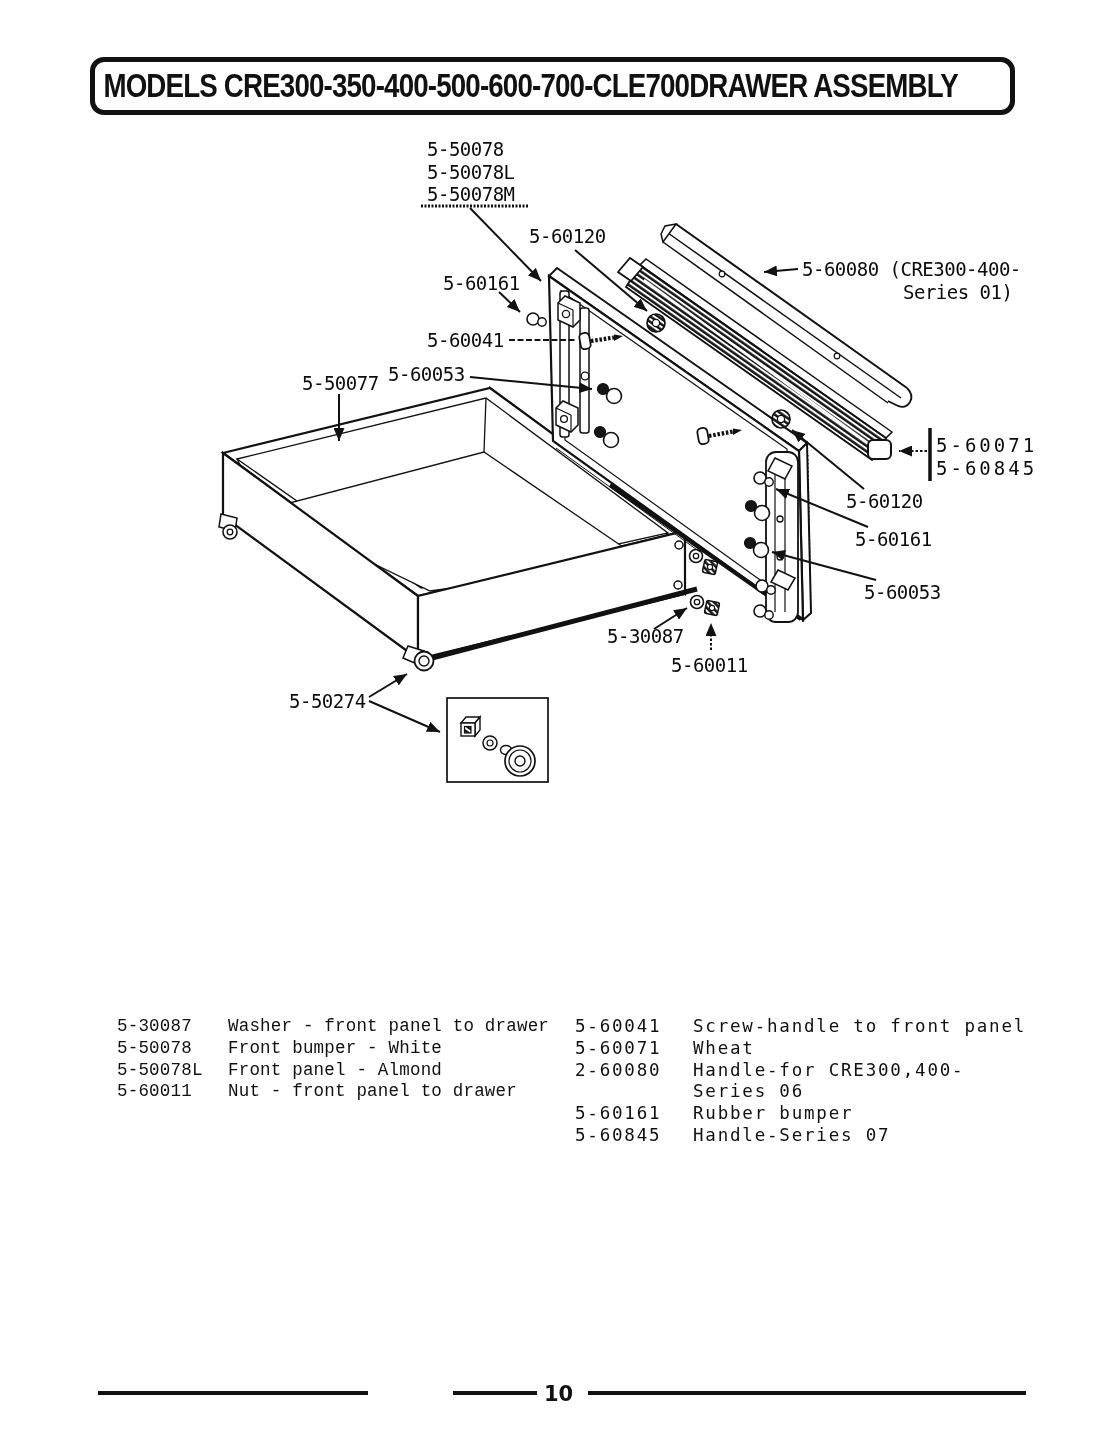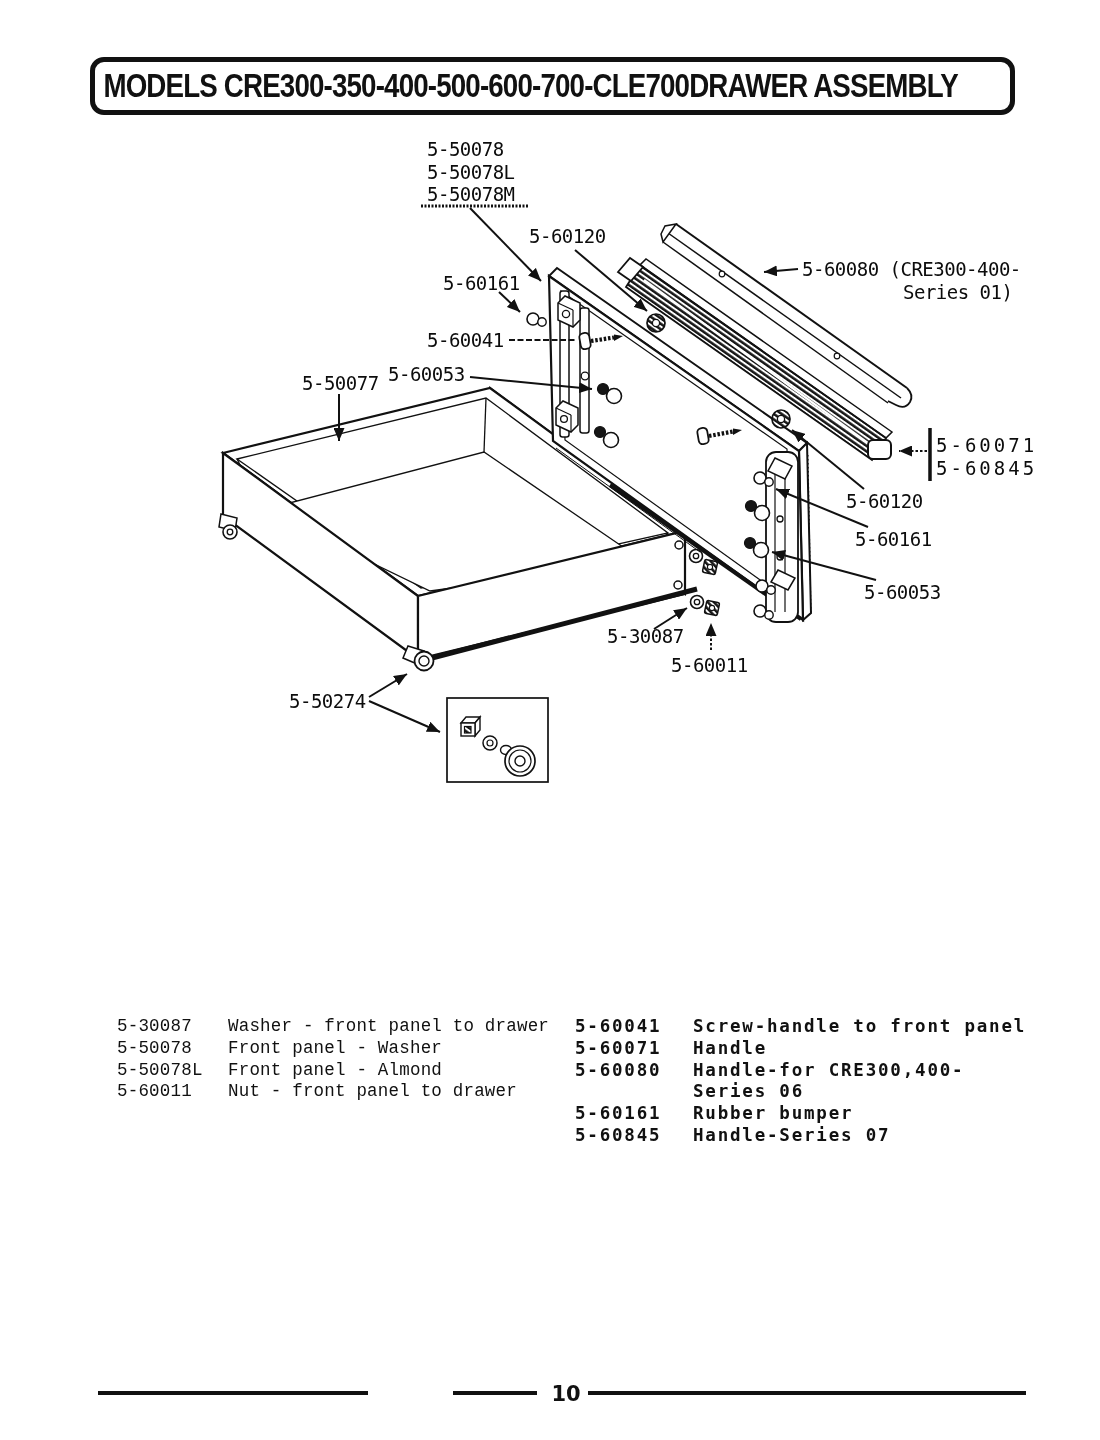--- a/index.html
+++ b/index.html
@@ -14,32 +14,32 @@
                padding:0 10px;box-sizing:border-box;
                font-family:"Liberation Sans",sans-serif;font-weight:bold;
                font-size:33px;letter-spacing:-1px;white-space:nowrap;}
   
   .diagram{position:absolute;left:0;top:120px;}
   .diagram text{font-family:"DejaVu Sans Mono",monospace;font-size:19px;fill:#0c0c0c;letter-spacing:-0.5px;}
   .diagram text.sp{letter-spacing:3px;}
   
   .plist{position:absolute;top:1016px;line-height:21.8px;}
   .plist.left{left:117px;font-family:Liberation Mono, monospace;font-size:17.5px;letter-spacing:0.2px;}
-  .plist.right{left:575px;font-family:"DejaVu Sans Mono",monospace;font-size:17.5px;letter-spacing:1.8px;font-weight:bold;}
+  .plist.right{left:575px;font-family:"DejaVu Sans Mono",monospace;font-size:17.5px;letter-spacing:1.8px;}
   .prow{white-space:nowrap;}
   .pnum{display:inline-block;vertical-align:top;}
   .plist.left .pnum{width:111px;}
   .plist.right .pnum{width:118px;}
   .pdesc{display:inline-block;vertical-align:top;white-space:pre-line;}
   
   .rule{position:absolute;top:1391px;height:4px;background:#111;}
   .rule-left{left:98px;width:270px;}
   .rule-mid{left:453px;width:84px;}
   .rule-right{left:588px;width:438px;}
-  .pageno{position:absolute;left:544px;top:1382px;width:44px;text-align:center;
+  .pageno{position:absolute;left:544px;top:1382px;width:44px;
           font-family:"DejaVu Sans",sans-serif;font-weight:bold;font-size:21px;}
 </style>
 </head>
 <body>
 
 <div class="page">
 
   <div class="title-box">
     <div class="title-inner">
       <span>MODELS CRE300-350-400-500-600-700-CLE700</span>
@@ -259,29 +259,29 @@
       <text x="855" y="546">5-60161</text>
       <text x="864" y="599">5-60053</text>
       <text x="607" y="643">5-30087</text>
       <text x="671" y="672">5-60011</text>
       <text x="289" y="708">5-50274</text>
     </g>
   </svg>
 
   <div class="plist left">
     <div class="prow"><span class="pnum">5-30087</span><span class="pdesc">Washer - front panel to drawer</span></div>
-    <div class="prow"><span class="pnum">5-50078</span><span class="pdesc">Front panel - Washer</span></div>
+    <div class="prow"><span class="pnum">5-50078</span><span class="pdesc">Front bumper - White</span></div>
     <div class="prow"><span class="pnum">5-50078L</span><span class="pdesc">Front panel - Almond</span></div>
     <div class="prow"><span class="pnum">5-60011</span><span class="pdesc">Nut - front panel to drawer</span></div>
   </div>
 
   <div class="plist right">
     <div class="prow"><span class="pnum">5-60041</span><span class="pdesc">Screw-handle to front panel</span></div>
-    <div class="prow"><span class="pnum">5-60071</span><span class="pdesc">Handle</span></div>
-    <div class="prow"><span class="pnum">5-60080</span><span class="pdesc">Handle-for CRE300,400-
+    <div class="prow"><span class="pnum">5-60071</span><span class="pdesc">Wheat</span></div>
+    <div class="prow"><span class="pnum">2-60080</span><span class="pdesc">Handle-for CRE300,400-
 Series 06</span></div>
     <div class="prow"><span class="pnum">5-60161</span><span class="pdesc">Rubber bumper</span></div>
     <div class="prow"><span class="pnum">5-60845</span><span class="pdesc">Handle-Series 07</span></div>
   </div>
 
   <div class="rule rule-left"></div>
   <div class="rule rule-mid"></div>
   <span class="pageno">10</span>
   <div class="rule rule-right"></div>
 

